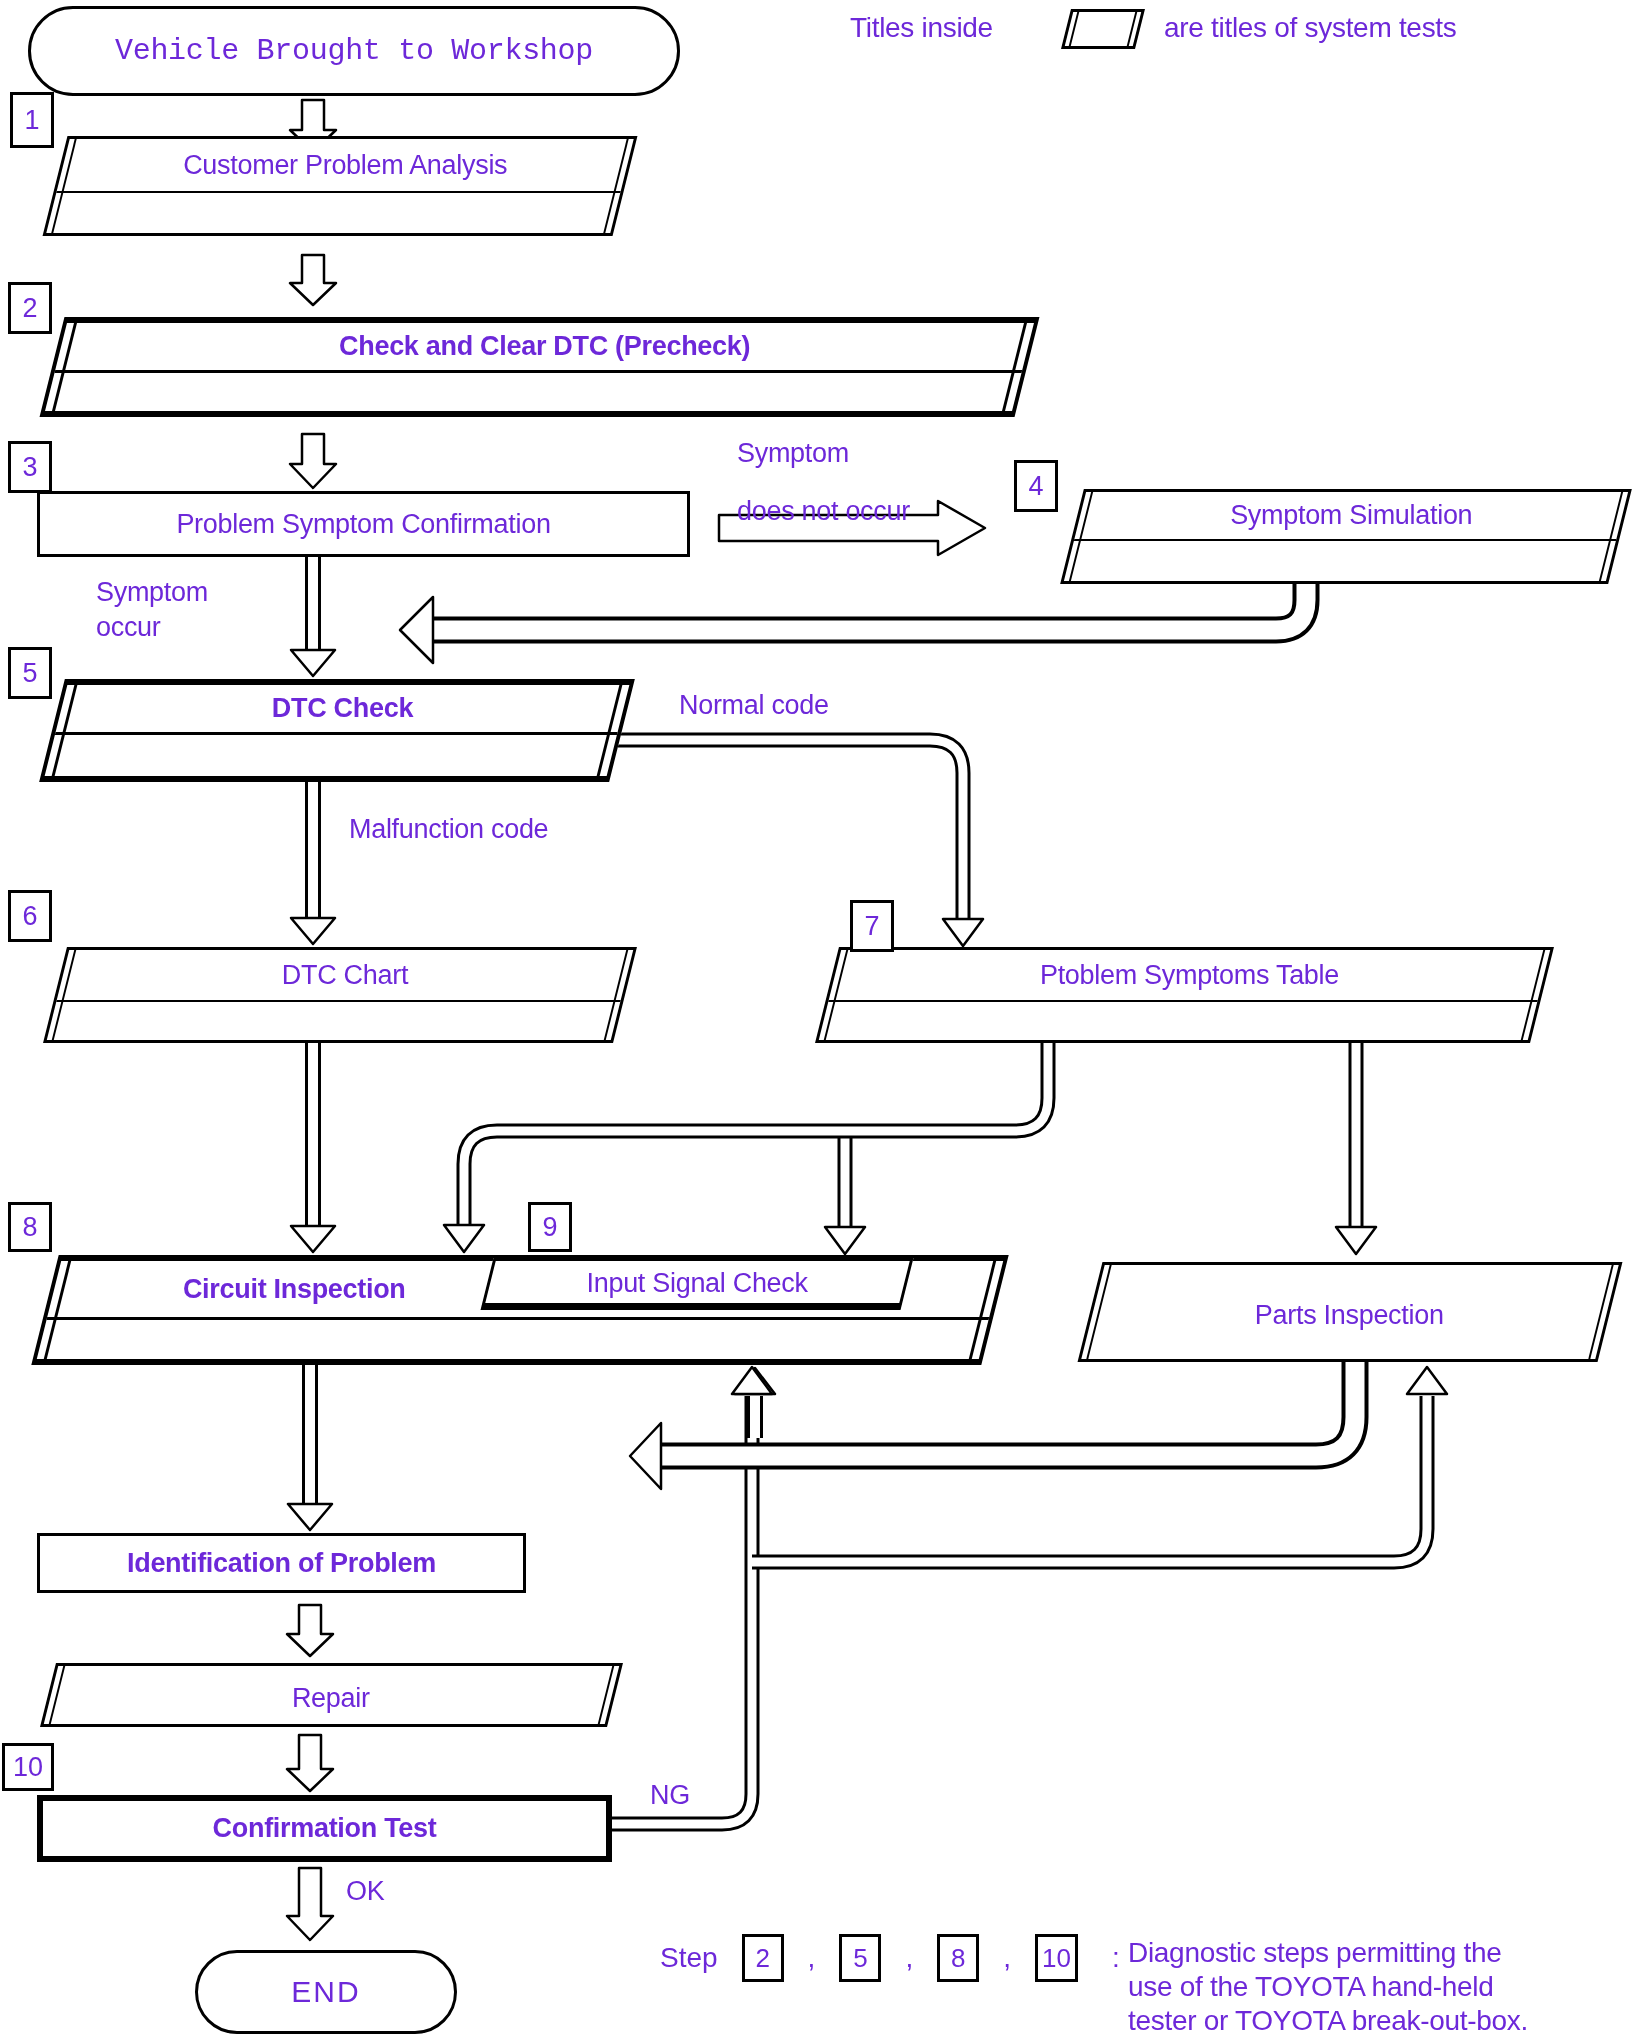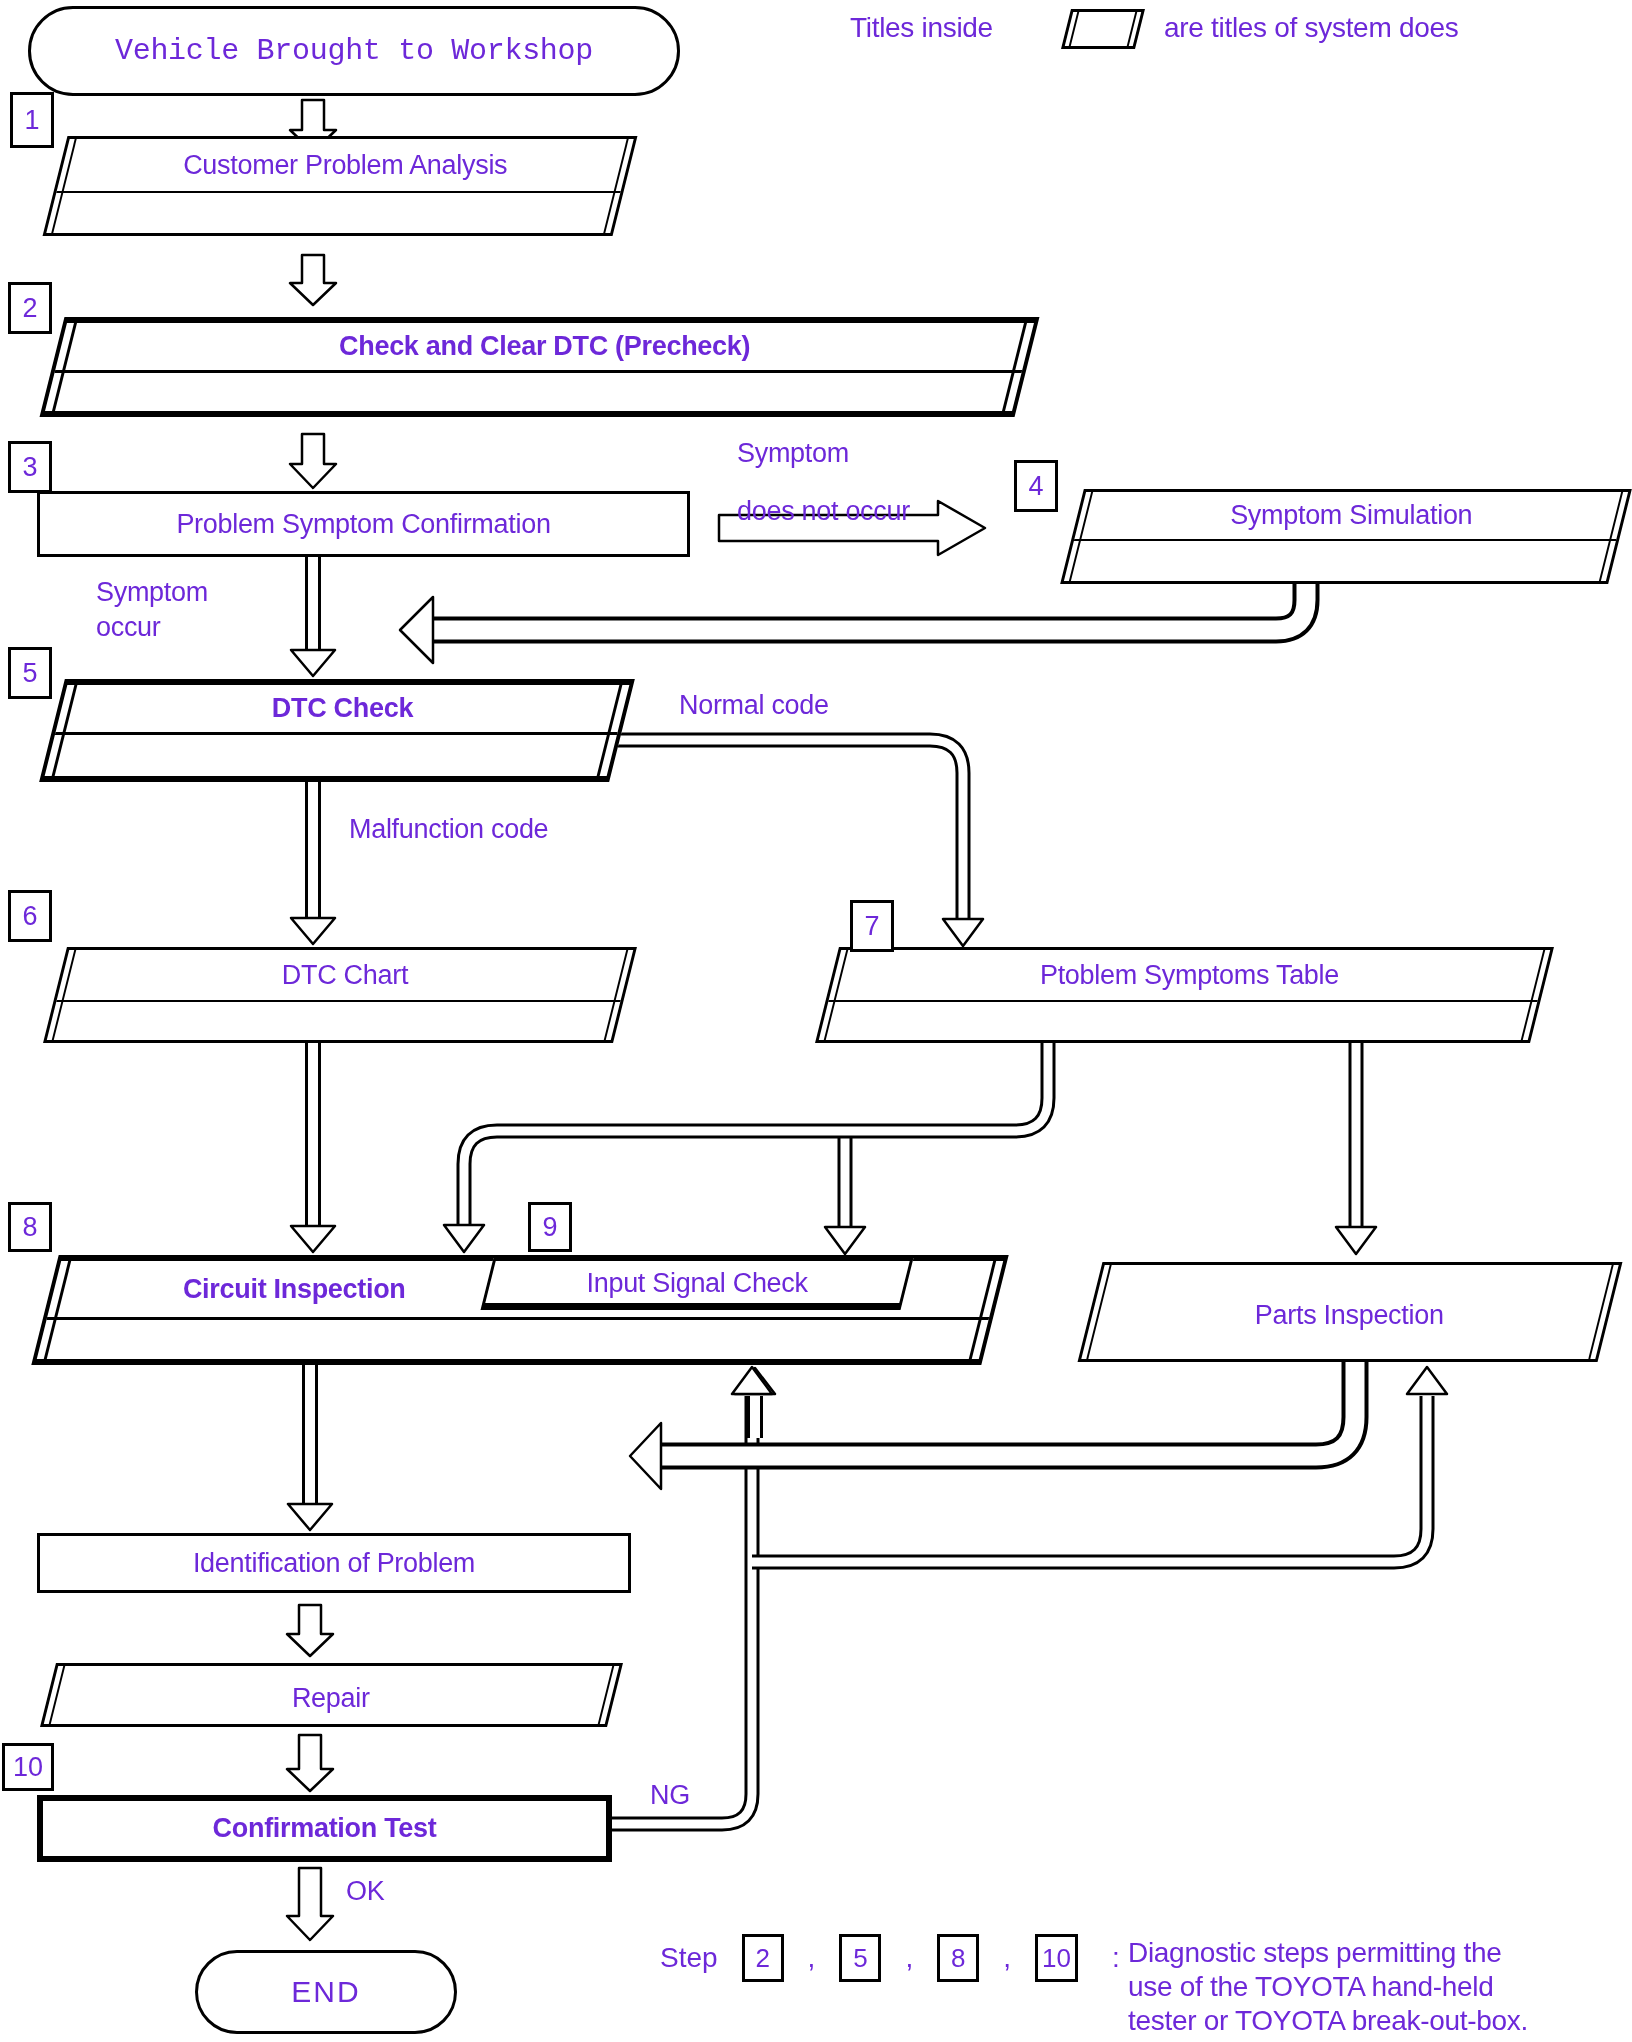--- a/index.html
+++ b/index.html
@@ -131,21 +131,21 @@
         <polygon points="299,1868 321,1868 321,1916 333,1916 310,1940 287,1916 299,1916"></polygon>
         <polygon points="719,515 938,515 938,501 985,528 938,555 938,541 719,541"></polygon>
       </g>
     </g>
   </svg>
 
   <span class="lbl" style="left:850px;top:12px;font-size:28px;">Titles inside</span>
   <div class="legend-icon" style="left:1066px;top:9px;width:74px;height:40px;z-index:3;">
     <div class="sides"></div>
   </div>
-  <span class="lbl" style="left:1164px;top:12px;font-size:28px;">are titles of system does</span>
+  <span class="lbl" style="left:1164px;top:12px;font-size:28px;">are titles of system tests</span>
 
   <div class="node oval" style="left:28px;top:6px;width:652px;height:90px;">
     <span class="txt" style="font-size:30px;font-family:Liberation Mono, monospace;">Vehicle Brought to Workshop</span>
   </div>
 
   <div class="node para" style="left:55px;top:136px;width:570px;height:100px;">
     <div class="sides"></div>
     <div class="divider" style="top:52px;"></div>
     <div class="ptitle txt" style="height:52px;">Customer Problem Analysis</div>
   </div>
@@ -192,21 +192,21 @@
 
   <div class="node para" style="left:487px;top:1258px;width:420px;height:52px;z-index:3;border-bottom-width:7px;">
     <div class="ptitle txt" style="height:45px;">Input Signal Check</div>
   </div>
 
   <div class="node para" style="left:1090px;top:1262px;width:520px;height:100px;">
     <div class="sides"></div>
     <div class="ptitle txt" style="height:100px;">Parts Inspection</div>
   </div>
 
-  <div class="node rect" style="left:37px;top:1533px;width:594px;height:60px;">
+  <div class="node rect" style="left:37px;top:1533px;width:489px;height:60px;font-weight:bold;">
     <span class="txt">Identification of Problem</span>
   </div>
 
   <div class="node para" style="left:48px;top:1663px;width:567px;height:64px;">
     <div class="sides"></div>
     <div class="ptitle txt" style="height:64px;">Repair</div>
   </div>
 
   <div class="node rect bold" style="left:37px;top:1795px;width:575px;height:67px;">
     <span class="txt b">Confirmation Test</span>

